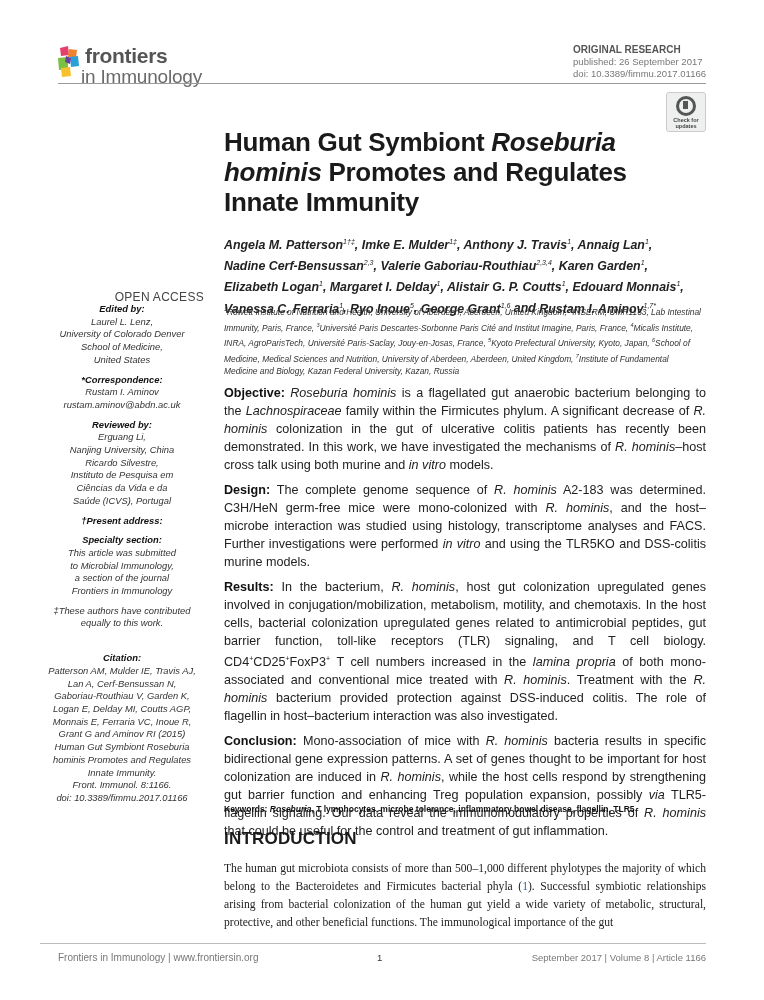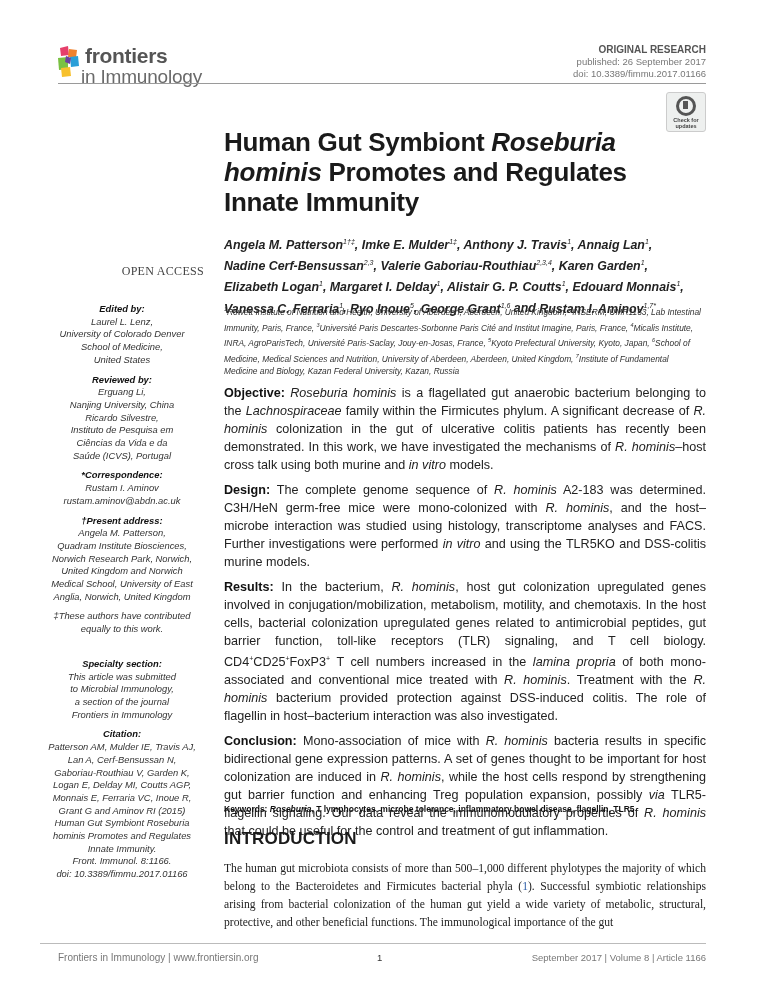--- a/index.html
+++ b/index.html
@@ -4,35 +4,35 @@
 <style>
   html, body { margin: 0; padding: 0; background: #ffffff; }
   body { width: 764px; height: 1000px; position: relative; overflow: hidden; font-family: "Liberation Sans", sans-serif; color: #231f20; }
   .abs { position: absolute; }
   
   .logo { left: 58px; top: 32px; width: 160px; height: 46px; margin-top: 12px; }
   .logo-mark { position: absolute; left: 0; top: 2px; width: 26px; height: 32px; }
   .logo-text1 { position: absolute; left: 27px; top: 0px; font-size: 21px; font-weight: bold; color: #555; letter-spacing: -0.3px; font-family: "Liberation Sans", sans-serif; }
   .logo-text2 { position: absolute; left: 23px; top: 22px; font-size: 19px; color: #6a6a6a; font-family: "Liberation Sans", sans-serif; letter-spacing: -0.2px; }
   .hdr-rule { left: 58px; top: 83px; width: 648px; height: 1px; background: #9a9a9a; }
-  .hdr-right { right: 58px; top: 44px; text-align: right; font-size: 9.5px; line-height: 12px; color: #777; }
+  .hdr-right { right: 58px; top: 44px; font-size: 9.5px; line-height: 12px; color: #777; }
   .hdr-right .type { font-weight: bold; color: #555; font-size: 10px; }
   .crossmark { left: 666px; top: 92px; width: 38px; height: 38px; border: 1px solid #ccc; border-radius: 3px; background: #eef0ef; text-align: center; }
   .crossmark .ring { width: 20px; height: 20px; border-radius: 50%; border: 3px solid #555; box-sizing: border-box; margin: 3px auto 0; position: relative; }
   .crossmark .ring:after { content: ""; position: absolute; left: 4px; top: 2px; width: 5px; height: 8px; background: #555; }
   .crossmark .cm-text { font-size: 5.5px; line-height: 6px; color: #444; font-weight: bold; margin-top: 1px; }
   
   .title { left: 224px; top: 127px; width: 440px; font-size: 26px; line-height: 30px; font-weight: bold; color: #1a1a1a; letter-spacing: -0.3px; }
   .authors { left: 224px; top: 233px; width: 480px; font-size: 12.4px; line-height: 17px; font-weight: bold; font-style: italic; color: #222; }
   .authors sup { font-size: 7px; font-weight: normal; }
   .affil { left: 224px; top: 303px; width: 480px; font-size: 8.4px; line-height: 12.7px; font-style: italic; color: #333; }
   .affil sup { font-size: 5.5px; }
   
   .left { left: 40px; width: 164px; text-align: center; font-size: 9.4px; line-height: 12.7px; color: #333; font-style: italic; }
-  .open-access { left: 60px; top: 264px; width: 144px; text-align: right; font-family: Liberation Serif, serif; font-size: 12px; color: #444; letter-spacing: 0.3px; }
+  .open-access { left: 60px; top: 290px; width: 144px; text-align: right; font-family: Liberation Sans, sans-serif; font-size: 12px; color: #444; letter-spacing: 0.3px; }
   .left .lbl { font-weight: bold; font-style: italic; color: #111; }
   .left .blk { margin-bottom: 7px; }
   .left .date-lbl { font-weight: bold; color: #111; }
   
   .abstract { left: 224px; top: 384px; width: 482px; font-size: 12.6px; line-height: 18px; color: #222; text-align: justify; }
   .abstract p { margin: 0 0 7px 0; }
   .abstract b { color: #111; }
   .keywords { left: 224px; top: 804px; width: 482px; font-size: 8.5px; font-weight: bold; color: #111; }
   .intro-h { left: 224px; top: 829px; font-size: 17px; font-weight: bold; color: #1a1a1a; letter-spacing: 0.2px; }
   .intro-body { left: 224px; top: 860px; width: 482px; font-family: "Liberation Serif", serif; font-size: 11.6px; line-height: 18px; color: #222; text-align: justify; }
@@ -87,61 +87,53 @@
   <div class="blk">
       <div class="lbl">Edited by:</div>
       <div id="edited_by">
         <div>Laurel L. Lenz,</div>
         <div>University of Colorado Denver</div>
         <div>School of Medicine,</div>
         <div>United States</div>
       </div>
     </div>
   <div class="blk">
+      <div class="lbl">*Correspondence:</div>
+      <div id="correspondence">
+        <div>Rustam I. Aminov</div>
+        <div>rustam.aminov@abdn.ac.uk</div>
+      </div>
+    </div>
+  <div class="blk">
       <div class="lbl">Reviewed by:</div>
       <div id="reviewed_by">
         <div>Erguang Li,</div>
         <div>Nanjing University, China</div>
         <div>Ricardo Silvestre,</div>
         <div>Instituto de Pesquisa em</div>
         <div>Ciências da Vida e da</div>
         <div>Saúde (ICVS), Portugal</div>
       </div>
     </div>
   <div class="blk">
-      <div class="lbl">*Correspondence:</div>
-      <div id="correspondence">
-        <div>Rustam I. Aminov</div>
-        <div>rustam.aminov@abdn.ac.uk</div>
-      </div>
-    </div>
-  <div class="blk">
       <div class="lbl">†Present address:</div>
-      <div id="present_address">
-        <div>Angela M. Patterson,</div>
-        <div>Quadram Institute Biosciences,</div>
-        <div>Norwich Research Park, Norwich,</div>
-        <div>United Kingdom and Norwich</div>
-        <div>Medical School, University of East</div>
-        <div>Anglia, Norwich, United Kingdom</div>
-      </div>
-    </div>
-  <div class="blk" style="margin-bottom:22px;">
-      <div id="equal_contrib">
-        <div>‡These authors have contributed</div>
-        <div>equally to this work.</div>
-      </div>
     </div>
   <div class="blk">
       <div class="lbl">Specialty section:</div>
       <div id="specialty">
         <div>This article was submitted</div>
         <div>to Microbial Immunology,</div>
         <div>a section of the journal</div>
         <div>Frontiers in Immunology</div>
+      </div>
+    </div>
+  <div class="blk" style="margin-bottom:22px;">
+      <div id="equal_contrib">
+        <div>‡These authors have contributed</div>
+        <div>equally to this work.</div>
       </div>
     </div>
   <div class="blk">
       <div class="lbl">Citation:</div>
       <div id="citation">
         <div>Patterson AM, Mulder IE, Travis AJ,</div>
         <div>Lan A, Cerf-Bensussan N,</div>
         <div>Gaboriau-Routhiau V, Garden K,</div>
         <div>Logan E, Delday MI, Coutts AGP,</div>
         <div>Monnais E, Ferraria VC, Inoue R,</div>

